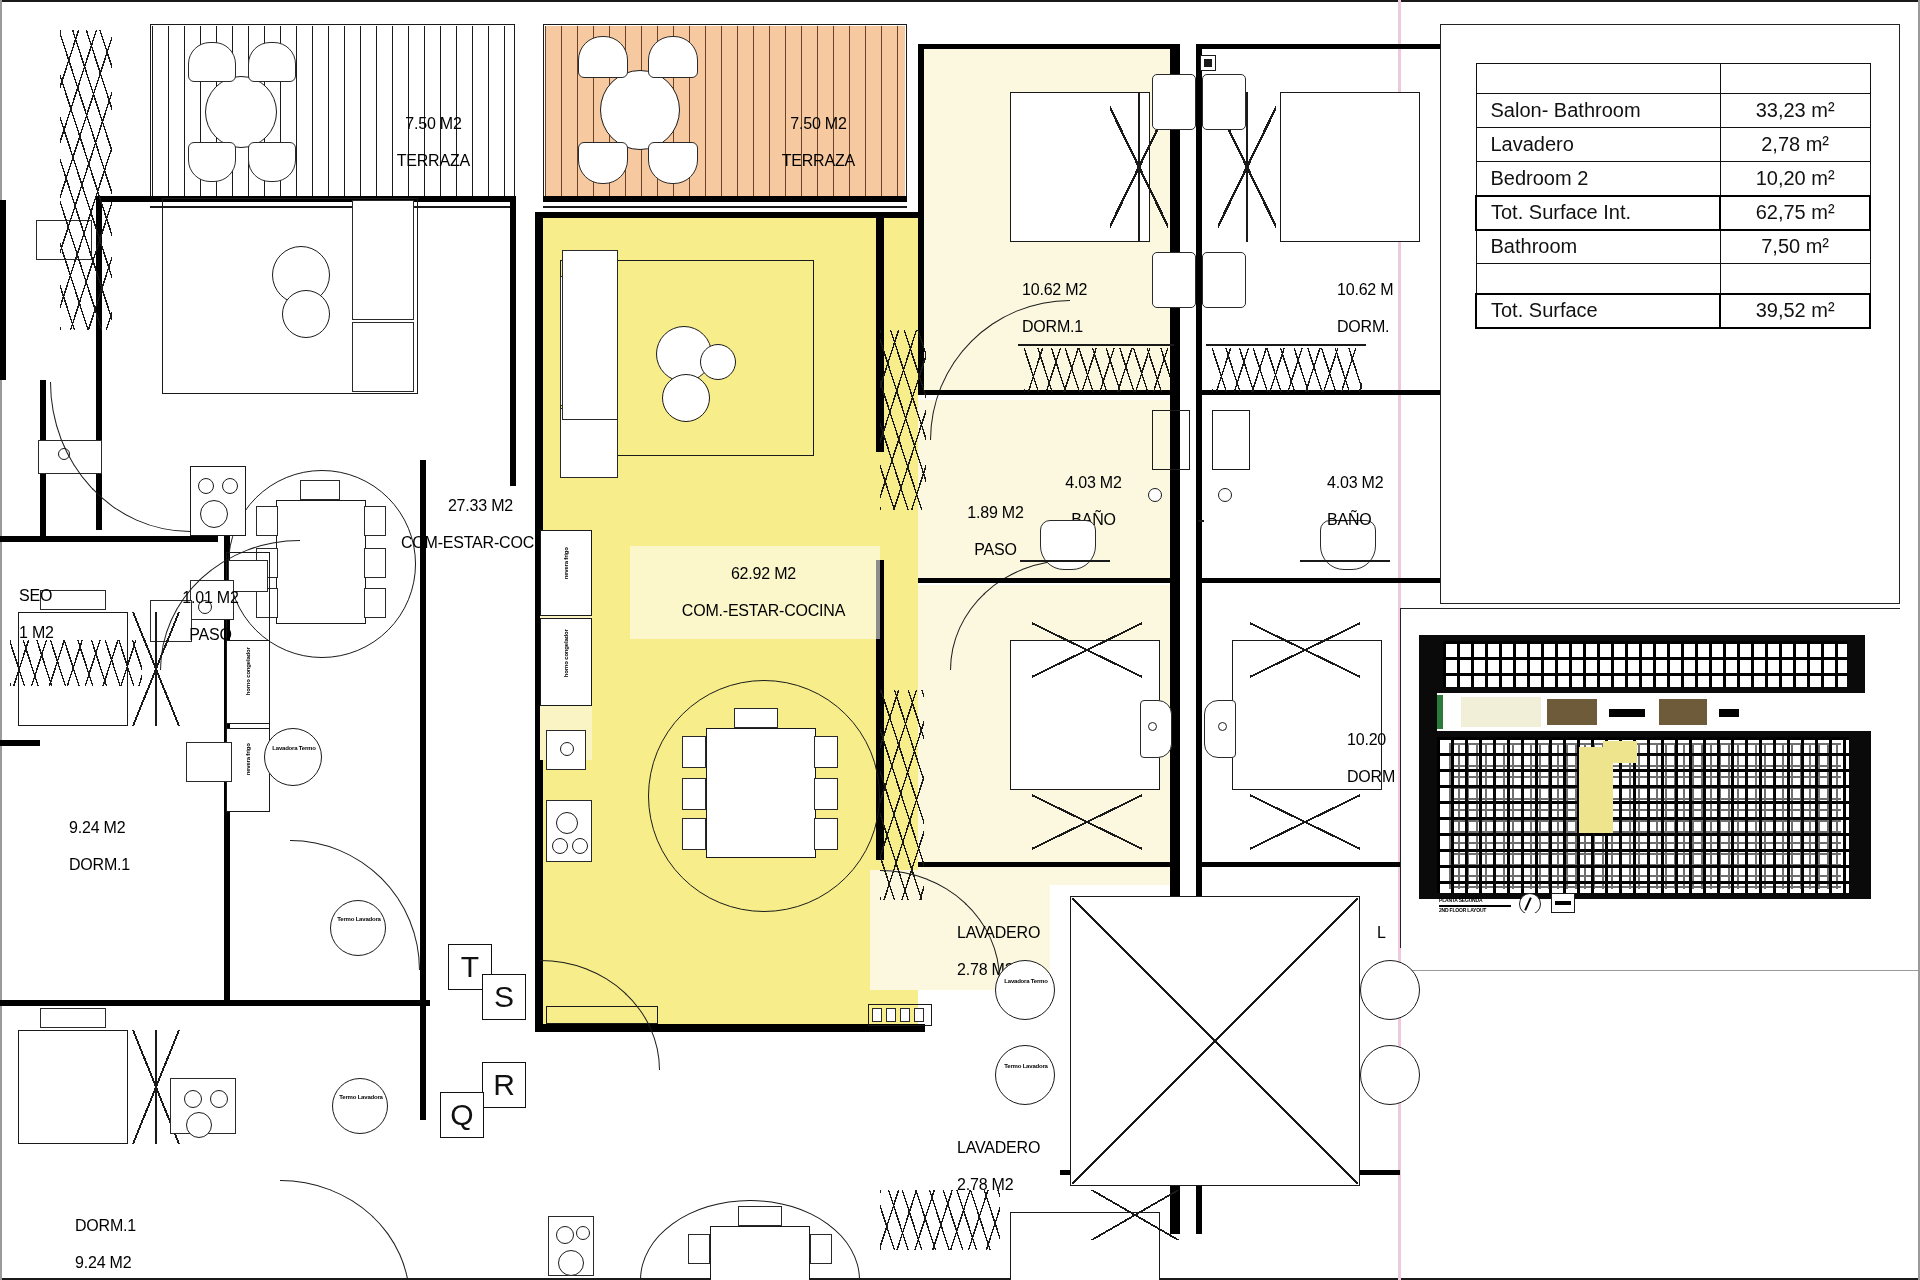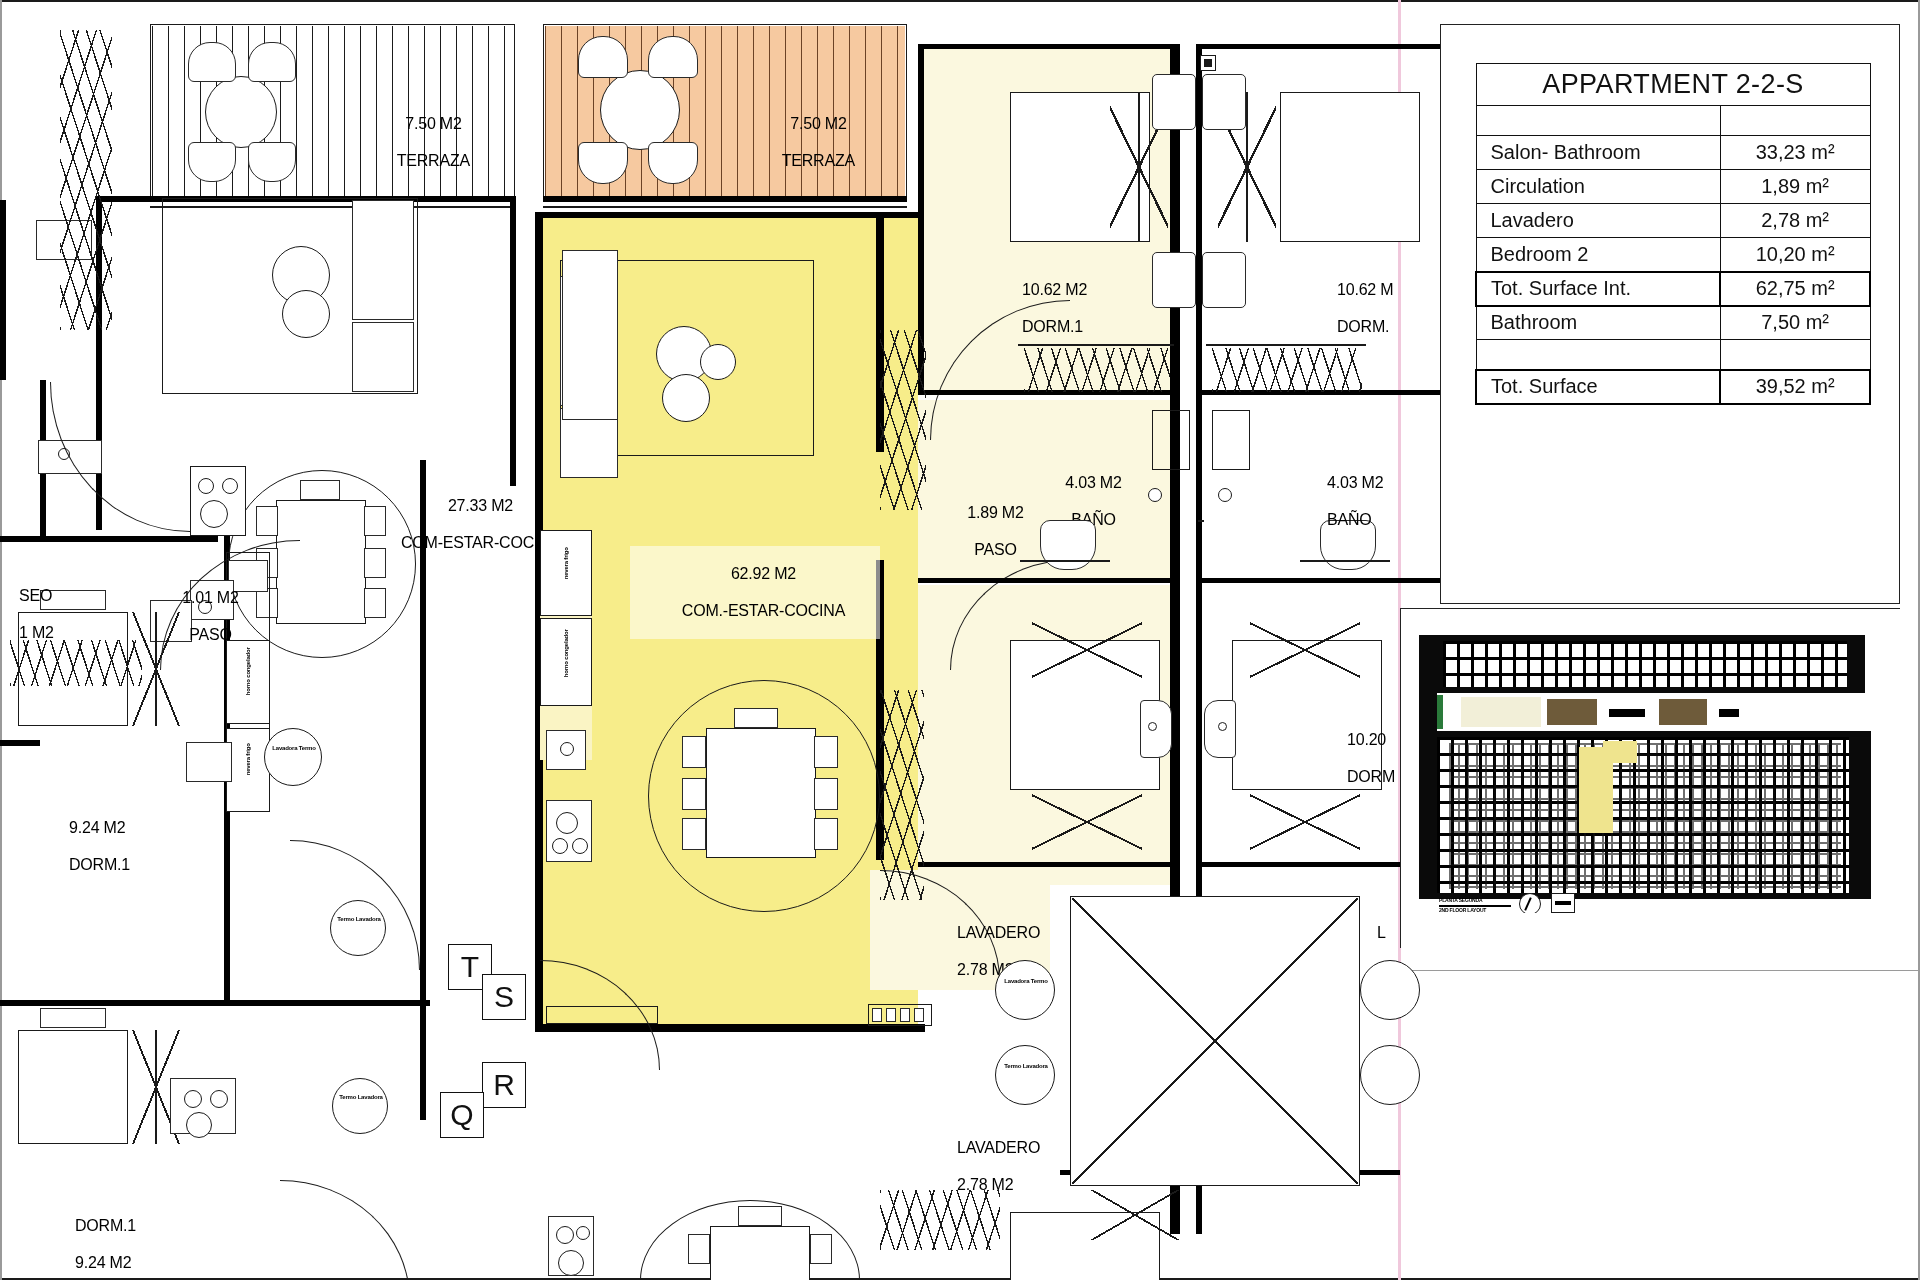--- a/index.html
+++ b/index.html
@@ -529,34 +529,27 @@
   <div class="marker" style="left:482px;top:974px;width:44px;height:46px;">S</div>
   <div class="marker" style="left:482px;top:1062px;width:44px;height:46px;">R</div>
   <div class="marker" style="left:440px;top:1092px;width:44px;height:46px;">Q</div>
 
   <div class="box" style="left:1200px;top:55px;width:16px;height:16px;"></div>
   <div class="line" style="left:1204px;top:59px;width:8px;height:8px;"></div>
 
   <div id="schedule-panel">
     <table class="schedule">
       <tbody>
-        <tr>
-          <td class="title" colspan="2">APPARTMENT 2-2-S</td>
-        </tr>
         <tr class="blank">
           <td></td>
           <td></td>
         </tr>
         <tr>
           <td class="name">Salon- Bathroom</td>
           <td class="val">33,23 m²</td>
-        </tr>
-        <tr>
-          <td class="name">Circulation</td>
-          <td class="val">1,89 m²</td>
         </tr>
         <tr>
           <td class="name">Lavadero</td>
           <td class="val">2,78 m²</td>
         </tr>
         <tr>
           <td class="name">Bedroom 2</td>
           <td class="val">10,20 m²</td>
         </tr>
         <tr class="strong">

